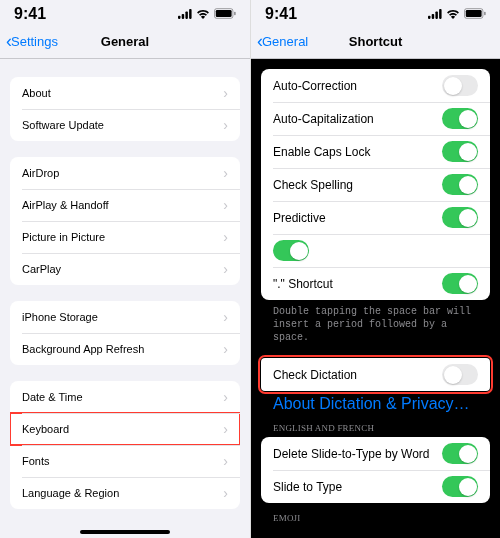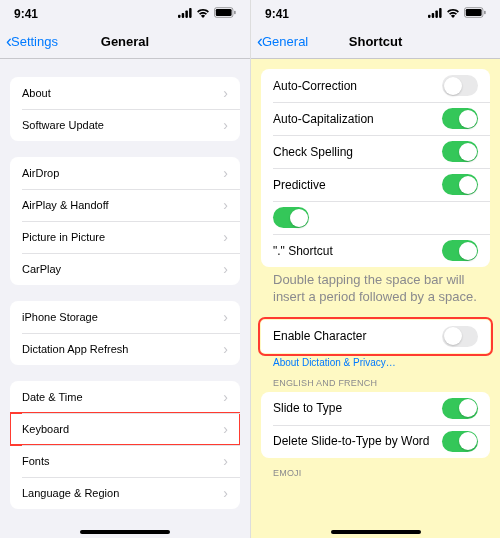--- a/index.html
+++ b/index.html
@@ -2,21 +2,21 @@
 <html><head>
 <meta charset="utf-8">
 <style>
   * { margin: 0; padding: 0; box-sizing: border-box; -webkit-font-smoothing: antialiased; }
   body { font-family: -apple-system, "SF Pro Text", "Helvetica Neue", Arial, sans-serif; background: #fff; width: 500px; height: 538px; overflow: hidden; }
   .container { display: flex; width: 500px; height: 538px; }
   .phone { width: 250px; height: 538px; background: #f2f2f7; position: relative; overflow: hidden; }
   .phone + .phone { border-left: 1px solid #ddd; }
 
   
-  .status-bar { height: 20px; display: flex; justify-content: space-between; align-items: center; padding: 0 14px; margin-top: 4px; font-size: 12px; font-weight: 600; color: #000; }
+  .status-bar { height: 20px; display: flex; justify-content: space-between; align-items: center; padding: 0 14px; margin-top: 4px; font-size: 16px; font-weight: 600; color: #000; }
   .status-right { display: flex; align-items: center; gap: 4px; }
 
   
   .nav-bar { height: 34px; display: flex; align-items: center; justify-content: center; position: relative; padding: 0 8px; }
   .nav-back { position: absolute; left: 6px; display: flex; align-items: center; color: #007aff; font-size: 13px; }
   .nav-back .chev { font-size: 18px; line-height: 1; margin-right: -1px; font-weight: 300; }
   .nav-title { font-size: 13px; font-weight: 600; color: #000; }
   .nav-sep { height: 1px; background: #c7c7cc; width: 100%; }
 
   
@@ -35,30 +35,30 @@
 
   
   .toggle { width: 36px; height: 21px; border-radius: 11px; position: relative; flex-shrink: 0; }
   .toggle.on { background: #34c759; }
   .toggle.off { background: #e9e9ea; }
   .toggle .knob { position: absolute; width: 18px; height: 18px; background: #fff; border-radius: 50%; top: 1.5px; box-shadow: 0 1px 2px rgba(0,0,0,.2); }
   .toggle.on .knob { right: 1.5px; }
   .toggle.off .knob { left: 1.5px; }
 
   
-  .phone.right .content { background: #fef9c3; }
+  .phone.right .content { background: #000000; }
   .rgroup { background: #fff; margin: 8px 10px 0 10px; border-radius: 8px; overflow: hidden; }
   .rgroup.tight-top { margin-top: 10px; }
   .rrow { display: flex; align-items: center; justify-content: space-between; padding: 6px 12px; min-height: 30px; position: relative; }
   .rrow + .rrow::before { content: ""; position: absolute; top: 0; left: 12px; right: 0; height: 0.5px; background: #e2e2e5; }
   .rrow-label { font-size: 12px; color: #000; white-space: nowrap; }
 
-  .footer-note { font-size: 13px; color: #8a8a8e; padding: 5px 22px 0 22px; line-height: 1.3; }
-  .section-header { font-size: 9px; color: #8a8a8e; padding: 10px 22px 0 22px; text-transform: uppercase; letter-spacing: 0.2px; }
-  .link { font-size: 10px; color: #007aff; padding: 4px 22px 0 22px; }
+  .footer-note { font-size: 10px; color: #8a8a8e; padding: 5px 22px 0 22px; line-height: 1.3; font-family: Liberation Mono, monospace; }
+  .section-header { font-size: 9px; color: #8a8a8e; padding: 10px 22px 0 22px; text-transform: uppercase; letter-spacing: 0.2px; font-family: Liberation Serif, serif; }
+  .link { font-size: 16px; color: #007aff; padding: 4px 22px 0 22px; }
 
   .rgroup.highlight-block { outline: 2.5px solid #ff3b30; outline-offset: 1px; border-radius: 4px; }
 </style>
 </head>
 <body>
 
 <div class="container">
 
   <div class="phone left">
     <div class="status-bar">
@@ -122,21 +122,21 @@
           <span class="chevron">›</span>
         </div>
       </div>
 
       <div class="group">
         <div class="row">
           <span class="row-label">iPhone Storage</span>
           <span class="chevron">›</span>
         </div>
         <div class="row">
-          <span class="row-label">Dictation App Refresh</span>
+          <span class="row-label">Background App Refresh</span>
           <span class="chevron">›</span>
         </div>
       </div>
 
       <div class="group">
         <div class="row">
           <span class="row-label">Date &amp; Time</span>
           <span class="chevron">›</span>
         </div>
         <div class="row highlight">
@@ -197,20 +197,26 @@
               <span class="knob"></span>
             </span>
         </div>
         <div class="rrow">
           <span class="rrow-label">Auto-Capitalization</span>
           <span class="toggle on">
               <span class="knob"></span>
             </span>
         </div>
         <div class="rrow">
+          <span class="rrow-label">Enable Caps Lock</span>
+          <span class="toggle on">
+              <span class="knob"></span>
+            </span>
+        </div>
+        <div class="rrow">
           <span class="rrow-label">Check Spelling</span>
           <span class="toggle on">
               <span class="knob"></span>
             </span>
         </div>
         <div class="rrow">
           <span class="rrow-label">Predictive</span>
           <span class="toggle on">
               <span class="knob"></span>
             </span>
@@ -225,40 +231,40 @@
           <span class="toggle on">
               <span class="knob"></span>
             </span>
         </div>
       </div>
 
       <div class="footer-note">Double tapping the space bar will insert a period followed by a space.</div>
 
       <div class="rgroup highlight-block" style="margin-top:14px;">
         <div class="rrow">
-          <span class="rrow-label">Enable Character</span>
+          <span class="rrow-label">Check Dictation</span>
           <span class="toggle off">
               <span class="knob"></span>
             </span>
         </div>
       </div>
 
       <div class="link">About Dictation &amp; Privacy…</div>
 
       <div class="section-header">ENGLISH AND FRENCH</div>
 
       <div class="rgroup" style="margin-top:4px;">
         <div class="rrow">
+          <span class="rrow-label">Delete Slide-to-Type by Word</span>
+          <span class="toggle on">
+              <span class="knob"></span>
+            </span>
+        </div>
+        <div class="rrow">
           <span class="rrow-label">Slide to Type</span>
-          <span class="toggle on">
-              <span class="knob"></span>
-            </span>
-        </div>
-        <div class="rrow">
-          <span class="rrow-label">Delete Slide-to-Type by Word</span>
           <span class="toggle on">
               <span class="knob"></span>
             </span>
         </div>
       </div>
 
       <div class="section-header">EMOJI</div>
 
     </div>
     <div class="home-indicator"></div>

